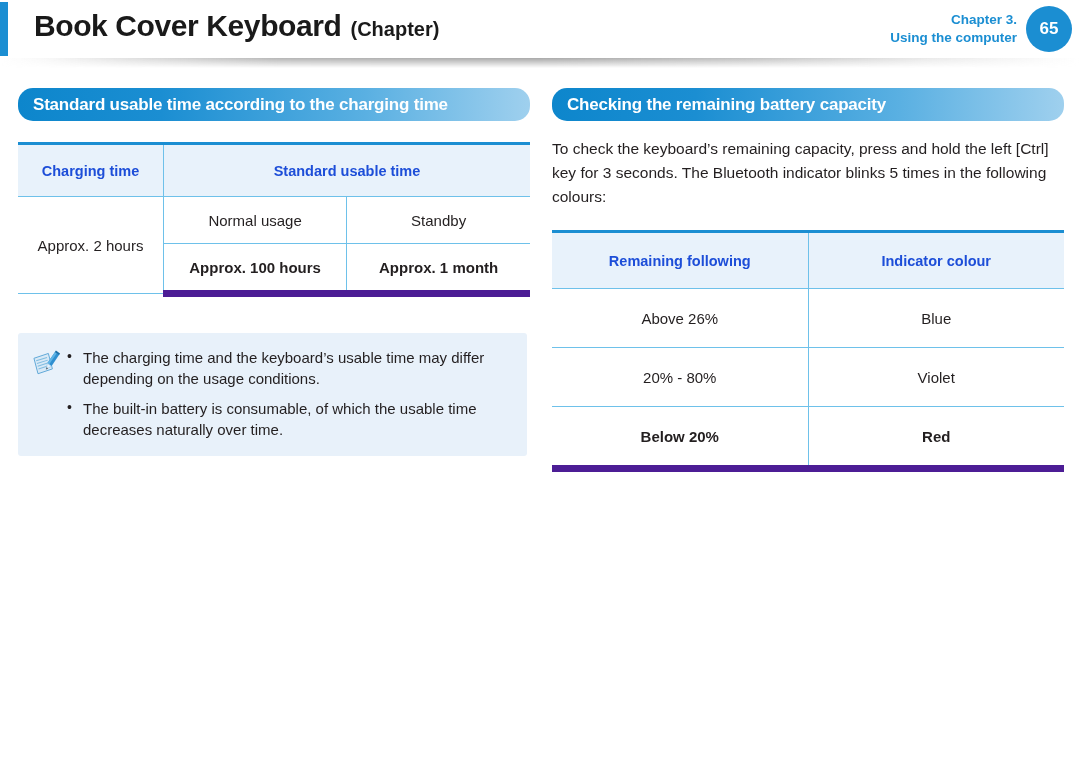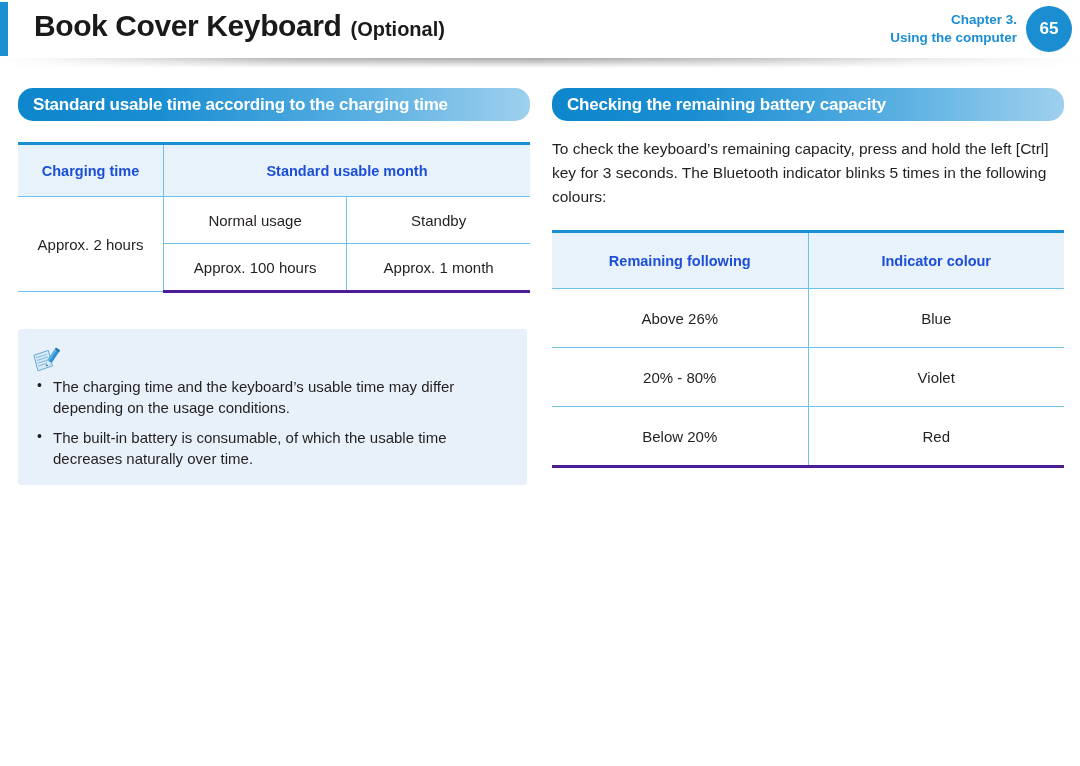--- a/index.html
+++ b/index.html
@@ -156,21 +156,22 @@
     padding: 0;
     background: #ffffff;
   }
   .vsep {
     border-left: 1px solid #6ec1ea;
   }
   .row-sep td {
     border-top: 1px solid #6ec1ea;
   }
   .tbl-bottom td {
-    border-bottom: 3px solid #4c1d95;
+    border-bottom: 7px solid #4c1d95;
+    font-weight: bold;
   }
 
   
   .tbl-left th.th-charging { width: 145px; }
   .tbl-left td.cell-span {
     vertical-align: middle;
   }
 
   
   .tbl-right th { height: 55px; }
@@ -179,21 +180,20 @@
   
   .note-box {
     margin-top: 36px;
     background: #e8f1fa;
     border-radius: 3px;
     padding: 14px 16px 16px 14px;
     display: flex;
     align-items: flex-start;
     box-sizing: border-box;
     width: 509px;
-    flex-direction: column;
   }
   .note-icon {
     width: 30px;
     height: 28px;
     flex: 0 0 30px;
     margin-top: 3px;
   }
   .note-list {
     margin: 0;
     padding: 0;
@@ -228,21 +228,21 @@
   }
 </style>
 </head>
 <body>
 
 <div class="page-header">
   <div class="header-accent-bar"></div>
 
   <div class="header-title-wrap">
     <span class="header-title">Book Cover Keyboard</span>
-    <span class="header-title-optional">(Optional)</span>
+    <span class="header-title-optional">(Chapter)</span>
   </div>
 
   <div class="header-right">
     <div class="chapter-lines">
       <div>Chapter 3.</div>
       <div>Using the computer</div>
     </div>
     <div class="page-badge">65</div>
   </div>
 
@@ -254,21 +254,21 @@
   <div class="col-left">
 
     <div class="section-bar">
       <span class="section-bar-text">Standard usable time according to the charging time</span>
     </div>
 
     <table class="doc-table tbl-left">
       <thead>
         <tr>
           <th class="th-charging">Charging time</th>
-          <th colspan="2" class="vsep">Standard usable month</th>
+          <th colspan="2" class="vsep">Standard usable time</th>
         </tr>
       </thead>
       <tbody>
         <tr>
           <td rowspan="2" class="cell-span">Approx. 2 hours</td>
           <td class="vsep">Normal usage</td>
           <td class="vsep">Standby</td>
         </tr>
         <tr class="row-sep tbl-bottom">
           <td class="vsep">Approx. 100 hours</td>

